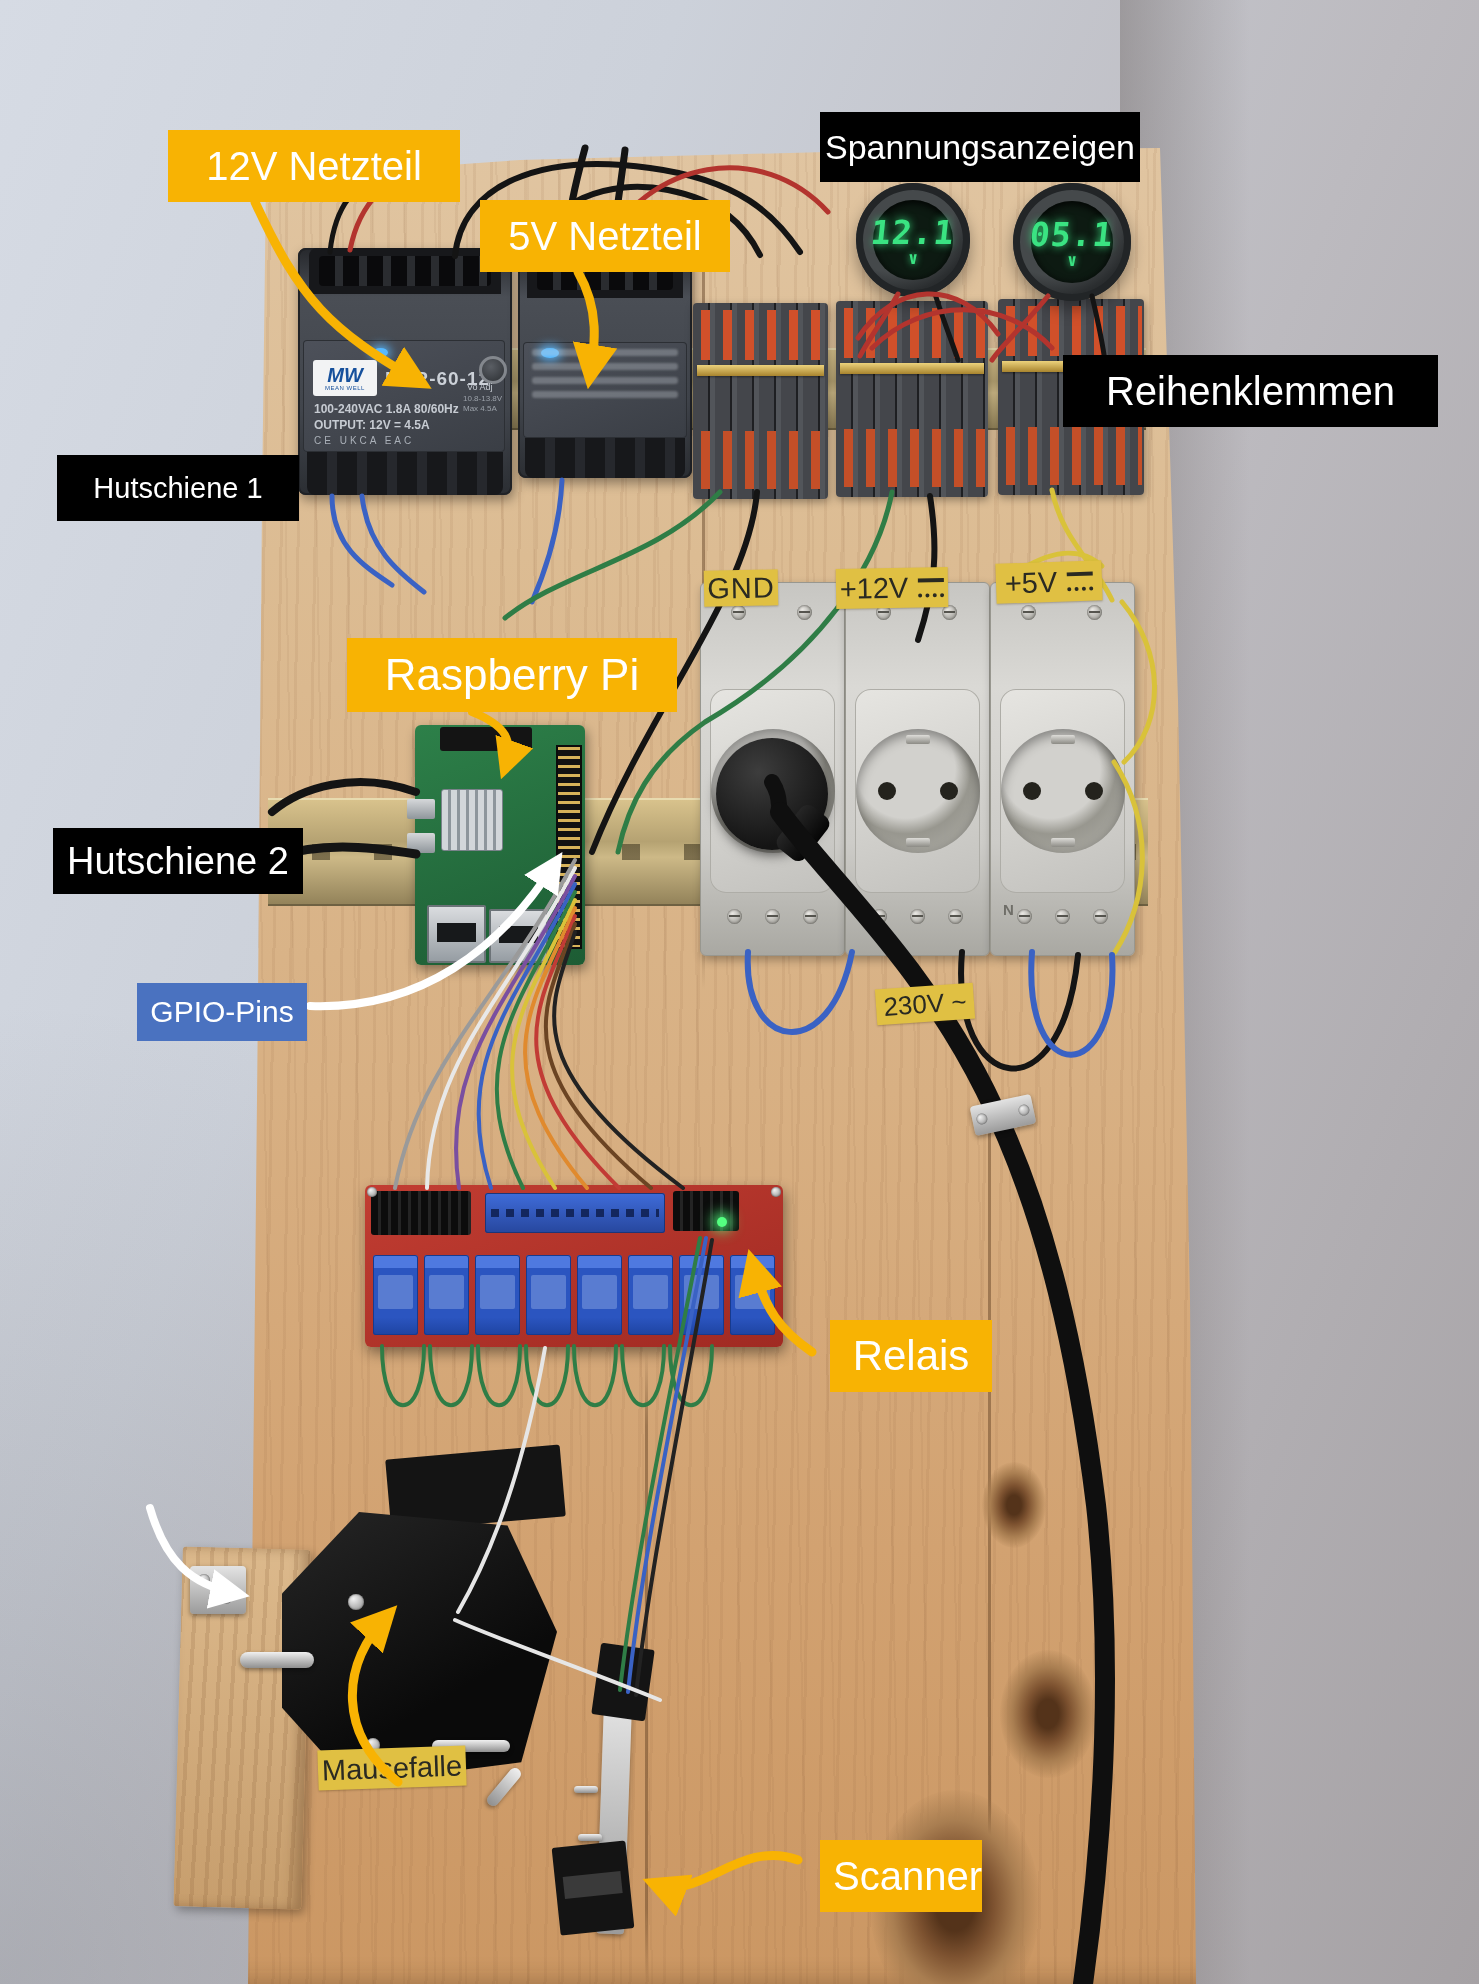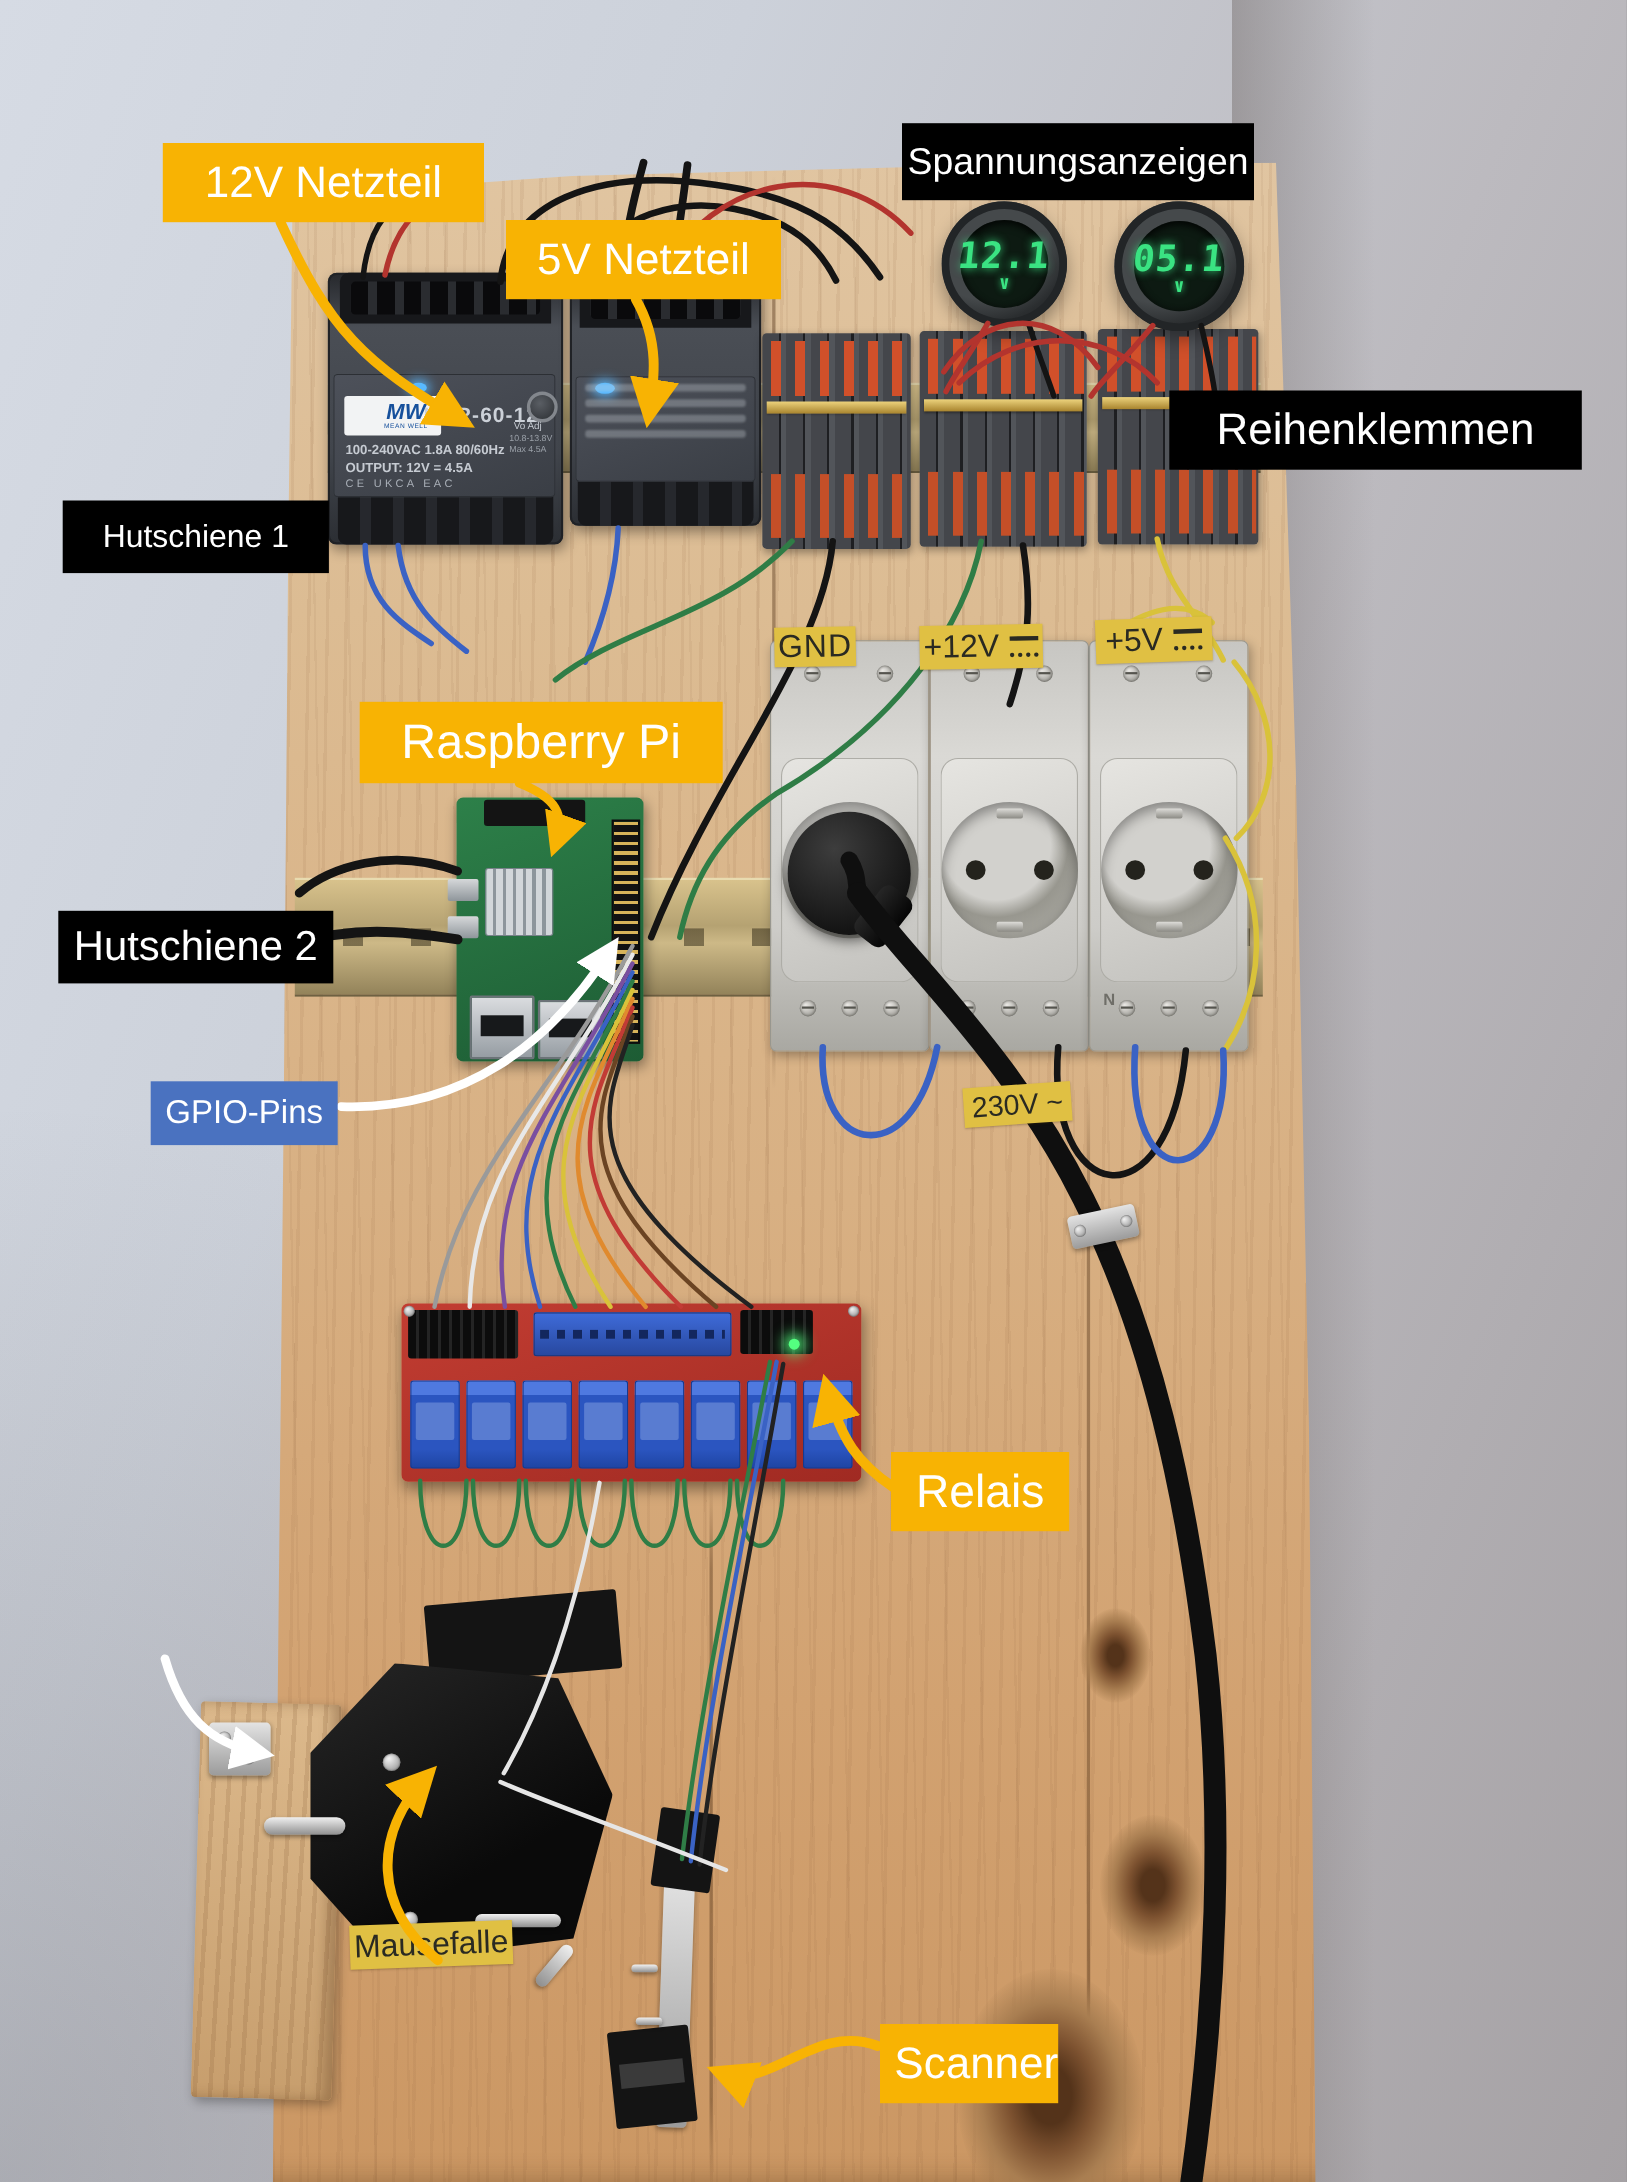--- a/index.html
+++ b/index.html
@@ -21,21 +21,21 @@
       linear-gradient(180deg,#e2c8a6 0%,#dcbc93 28%,#d8b083 55%,#d2a271 78%,#cb9763 100%);
     box-shadow:inset -18px 0 26px rgba(80,50,25,.25), inset 14px 0 22px rgba(80,50,25,.18);}
   .seam{position:absolute;width:3px;
     background:linear-gradient(180deg,rgba(92,60,32,0),rgba(92,60,32,.45) 12%,rgba(92,60,32,.45) 88%,rgba(92,60,32,0));}
   .knot{position:absolute;border-radius:50%;
     background:radial-gradient(ellipse at center,#54331a 0 16%,#7d5230 32%,#a97e51 52%,rgba(169,126,81,0) 72%);}
 
   
   .callout{position:absolute;display:flex;align-items:center;justify-content:center;
     color:#fff;text-align:center;}
-  .co-orange{background:#f8b303;}
+  .co-orange{background:#f8b303;margin-left:20px;}
   .co-black{background:#000;}
   .co-blue{background:#4a72c0;}
   .tape{position:absolute;display:flex;align-items:center;justify-content:center;
     background:#e0c043;color:#2a2a22;box-shadow:0 1px 2px rgba(60,40,10,.3);}
   .dc-icon{display:inline-block;width:26px;height:11px;margin-left:10px;
     border-top:4px solid #2a2a22;border-bottom:4px dotted #2a2a22;}
 
   
   .rail{position:absolute;border-top:2px solid #e8dbb0;border-bottom:2px solid #6e6142;
     background:linear-gradient(180deg,#d8c28c 0%,#b5a272 40%,#cdb987 55%,#93835a 100%);}
@@ -50,21 +50,21 @@
     background:#17181b;}
   .psu-cap::after{content:"";position:absolute;inset:8px 10px;
     background:repeating-linear-gradient(90deg,#0a0a0c 0 16px,#2a2c30 16px 24px);border-radius:4px;}
   .psu-face{position:absolute;background:linear-gradient(160deg,#4d515a,#3a3e45);
     border-radius:4px;box-shadow:inset 0 0 0 1px #2c2f34;}
   .psu-term{position:absolute;left:4%;right:4%;bottom:0;height:44px;border-radius:0 0 8px 8px;
     background:repeating-linear-gradient(90deg,#17181b 0 20px,#26282d 20px 30px);}
   .led{position:absolute;border-radius:50%;}
   .led-blue{background:#58b9ff;box-shadow:0 0 10px 3px rgba(88,185,255,.85);}
   .mw-box{position:absolute;background:#f2f3f4;border-radius:3px;display:flex;flex-direction:column;
-    align-items:center;justify-content:center;color:#16509c;padding-left:24px;}
+    align-items:center;justify-content:center;color:#16509c;}
   .mw-box .mw{font-weight:bold;font-style:italic;font-size:20px;line-height:20px;}
   .mw-box .mwsub{font-size:6px;letter-spacing:.5px;}
   .psu-txt{position:absolute;color:#c6cbd2;white-space:nowrap;}
   .pot{position:absolute;border-radius:50%;border:3px solid #83878d;
     background:radial-gradient(circle at 40% 35%,#5a5e64,#2c2f33);}
   .smudge{height:7px;margin:7px 9px;border-radius:3px;background:rgba(205,210,218,.32);filter:blur(1px);}
 
   
   .tcluster{position:absolute;height:196px;border-radius:4px;
     background:repeating-linear-gradient(90deg,#44464b 0 15px,#1e1f22 15px 17px,#52555a 17px 22px);

